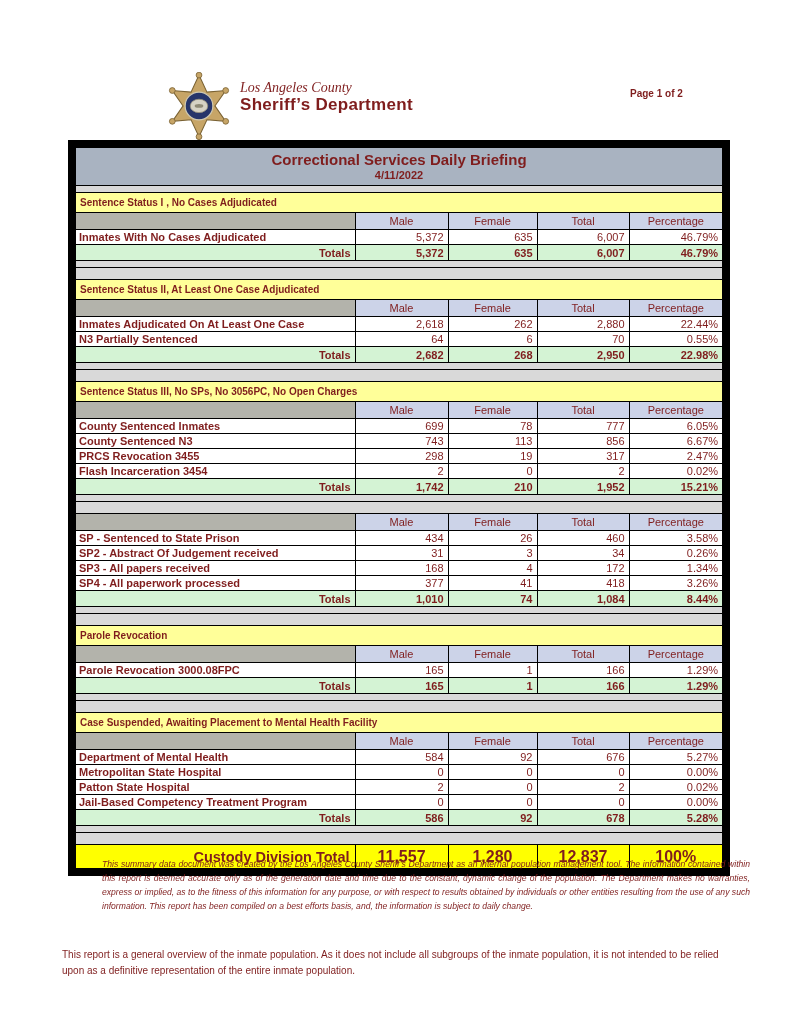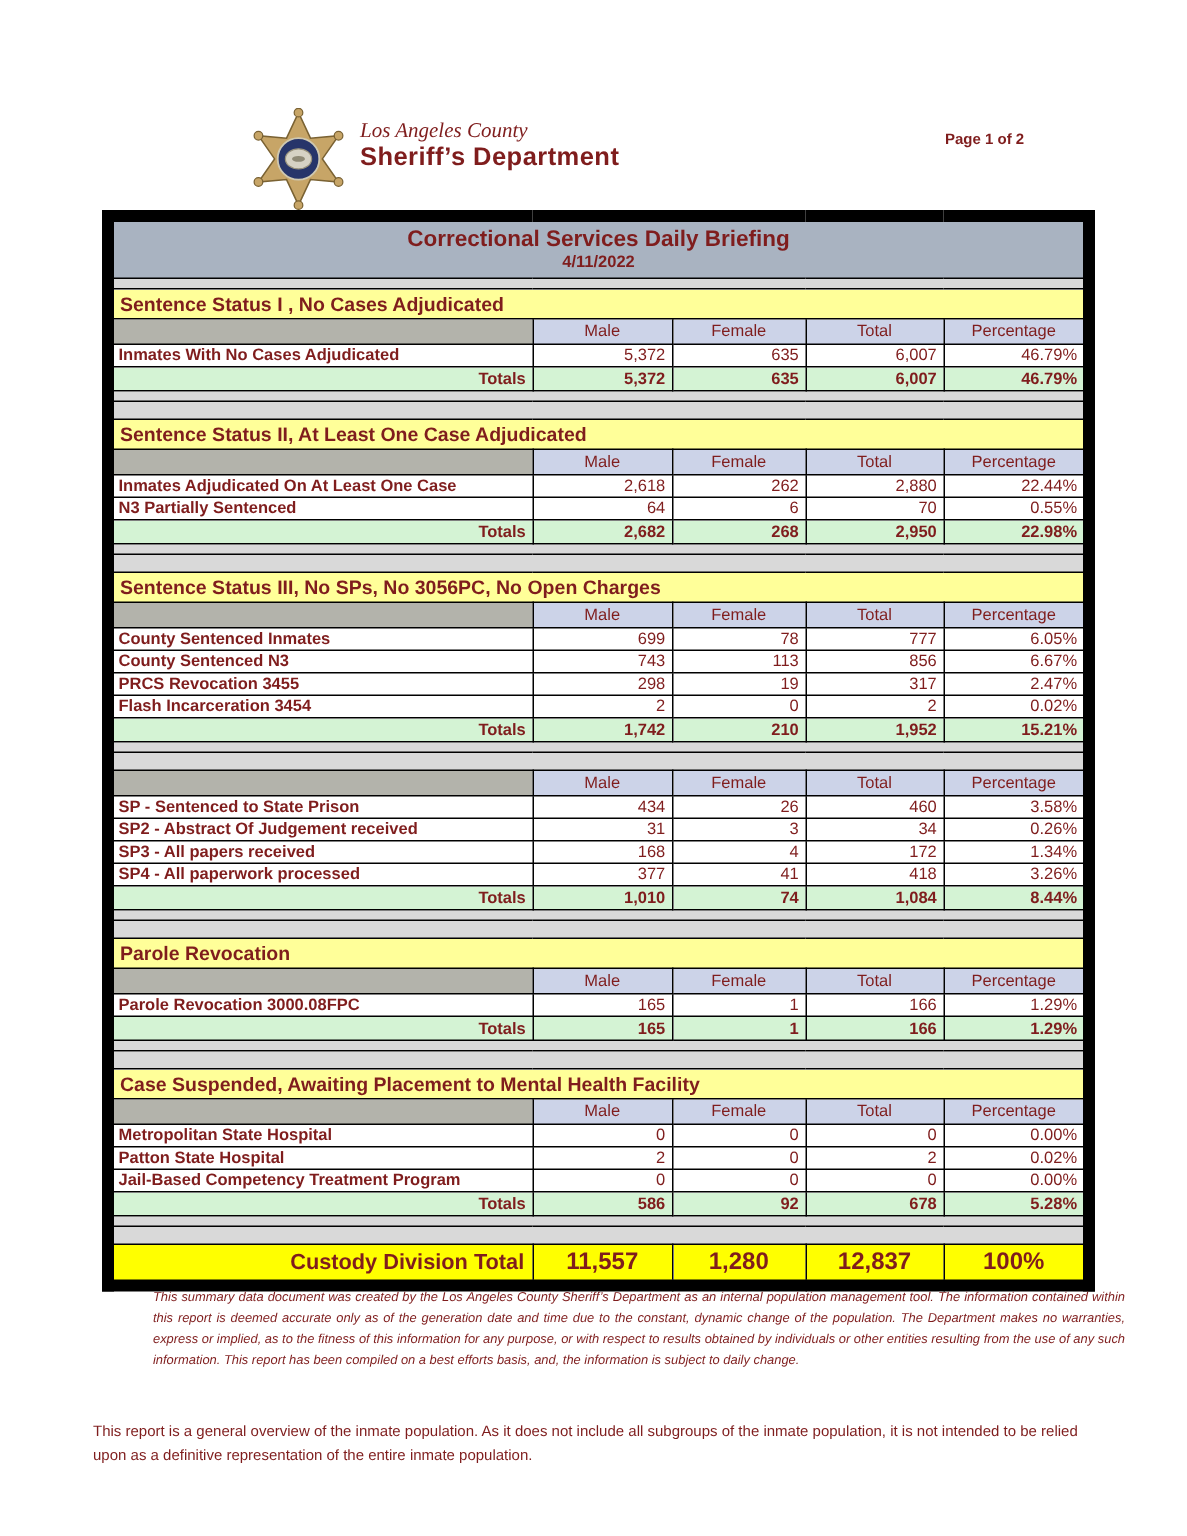--- a/index.html
+++ b/index.html
@@ -19,21 +19,21 @@
   table.report {
     position:absolute; left:68px; top:140px; width:654px;
     border-collapse:collapse; table-layout:fixed; border:8px solid #000000;
   }
   td { border:1px solid #000; overflow:hidden; white-space:nowrap; }
 
   .title-cell { background:var(--titleBar); text-align:center; padding:2px 0 3px 0; }
   .title-line { font-size:15px; font-weight:bold; line-height:19px; }
   .date-line  { font-size:11px; font-weight:bold; line-height:13px; }
 
-  .sec-header-cell { background:var(--sectionHeader); font-weight:bold; font-size:13px; height:19px; padding:0 4px; }
+  .sec-header-cell { background:var(--sectionHeader); font-weight:bold; font-size:10px; height:19px; padding:0 4px; }
 
   .corner  { background:var(--rowLabelHeader); }
   .colhdr  { background:var(--columnHeader); text-align:center; font-weight:normal; font-size:11px; height:14px; }
 
   .data td { height:14px; font-size:11px; background:#fff; }
   .rowlabel { font-weight:bold; padding:0 3px; }
   .num { text-align:right; padding:0 4px; }
 
   .totals td { background:var(--totalsRow); font-weight:bold; height:15px; font-size:11px;margin-left:33px; }
   .totlabel { text-align:right; padding:0 4px; }
@@ -307,20 +307,27 @@
       <td class="sec-header-cell" colspan="5">Case Suspended, Awaiting Placement to Mental Health Facility</td>
     </tr>
     <tr>
       <td class="corner"></td>
       <td class="colhdr">Male</td>
       <td class="colhdr">Female</td>
       <td class="colhdr">Total</td>
       <td class="colhdr">Percentage</td>
     </tr>
     <tr class="data">
+      <td class="rowlabel">Department of Mental Health</td>
+      <td class="num">584</td>
+      <td class="num">92</td>
+      <td class="num">676</td>
+      <td class="num">5.27%</td>
+    </tr>
+    <tr class="data">
       <td class="rowlabel">Metropolitan State Hospital</td>
       <td class="num">0</td>
       <td class="num">0</td>
       <td class="num">0</td>
       <td class="num">0.00%</td>
     </tr>
     <tr class="data">
       <td class="rowlabel">Patton State Hospital</td>
       <td class="num">2</td>
       <td class="num">0</td>

